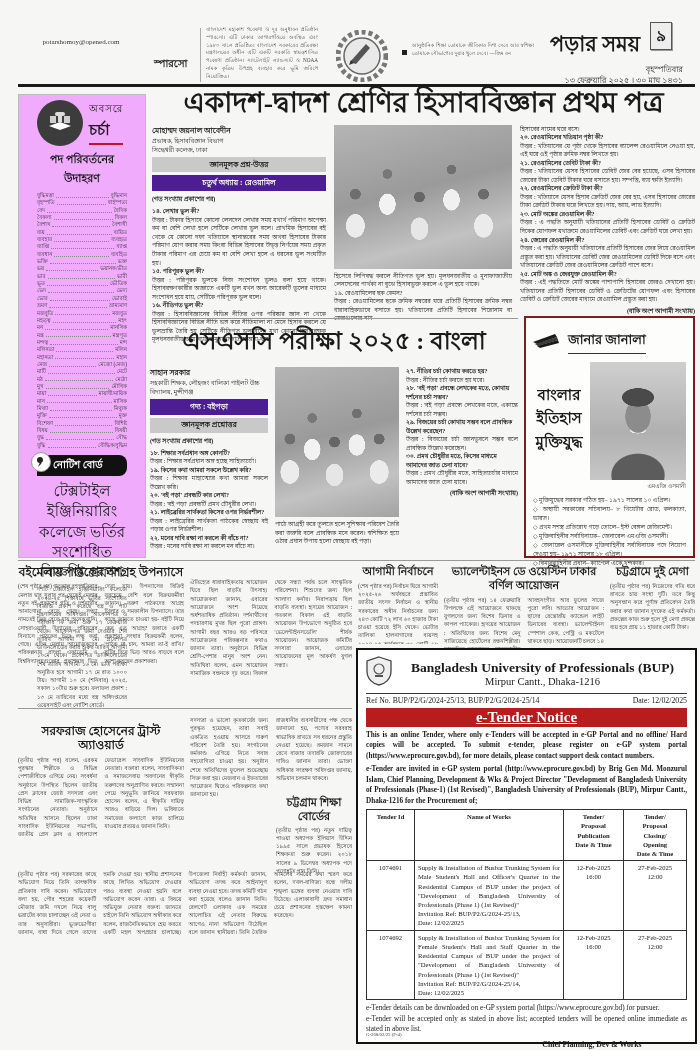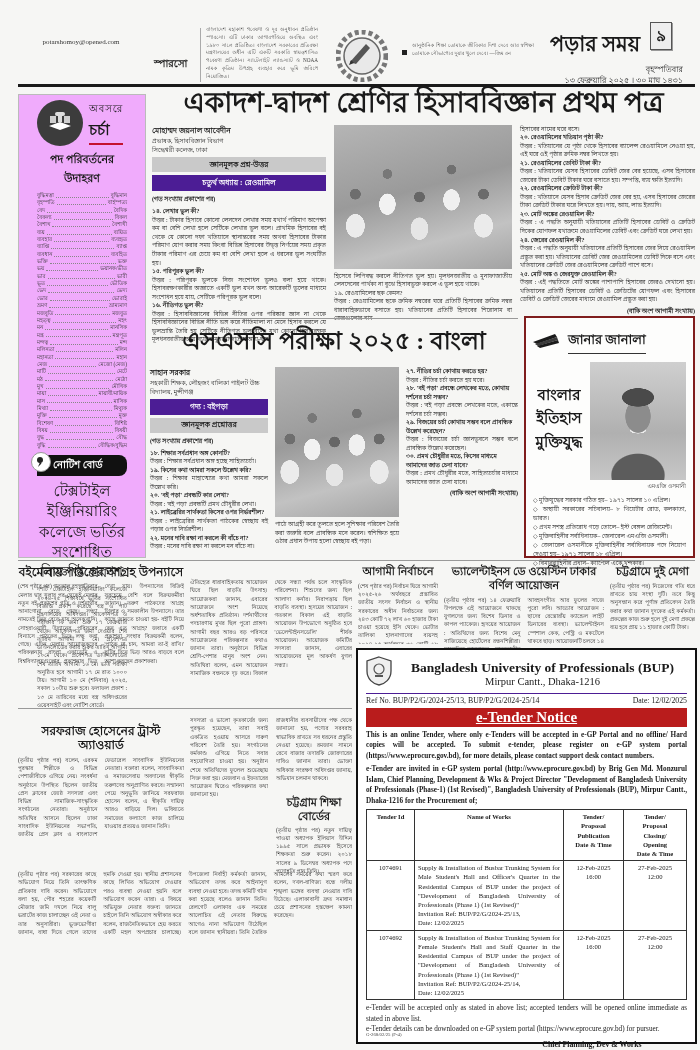--- a/index.html
+++ b/index.html
@@ -667,22 +667,22 @@
           <div class="t-cell j">Supply &amp; Installation of Busbar Trunking System for Female Student's Hall and Staff Quarter in the Residential Campus of BUP under the project of "Development of Bangladesh University of Professionals (Phase 1) (1st Revised)"
 Invitation Ref: BUP/P2/G/2024-25/14,
 Date: 12/02/2025</div>
           <div class="t-cell t-dt">12-Feb-2025
 16:00</div>
           <div class="t-cell t-dt">27-Feb-2025
 12:00</div>
         </div>
       </div>
   </div>
+  <div class="t-foot">e-Tender details can be downloaded on e-GP system portal (https://www.eprocure.gov.bd) for pursuer.</div>
   <div class="t-foot">e-Tender will be accepted only as stated in above list; accepted tenders will be opened online immediate as stated in above list.</div>
-  <div class="t-foot">e-Tender details can be downloaded on e-GP system portal (https://www.eprocure.gov.bd) for pursuer.</div>
   <div style="display:flex; justify-content:flex-end; margin-top:4px;">
     <div class="t-sign" style="width:190px;">
       <div class="b">Chief Planning, Dev &amp; Works</div>
       <div class="b">&amp; Project Director</div>
 
     </div>
   </div>
   <div class="abs t-code" style="left:8px; bottom:5px;">G-268/02/25 (F-4)</div>
 </div>
 

